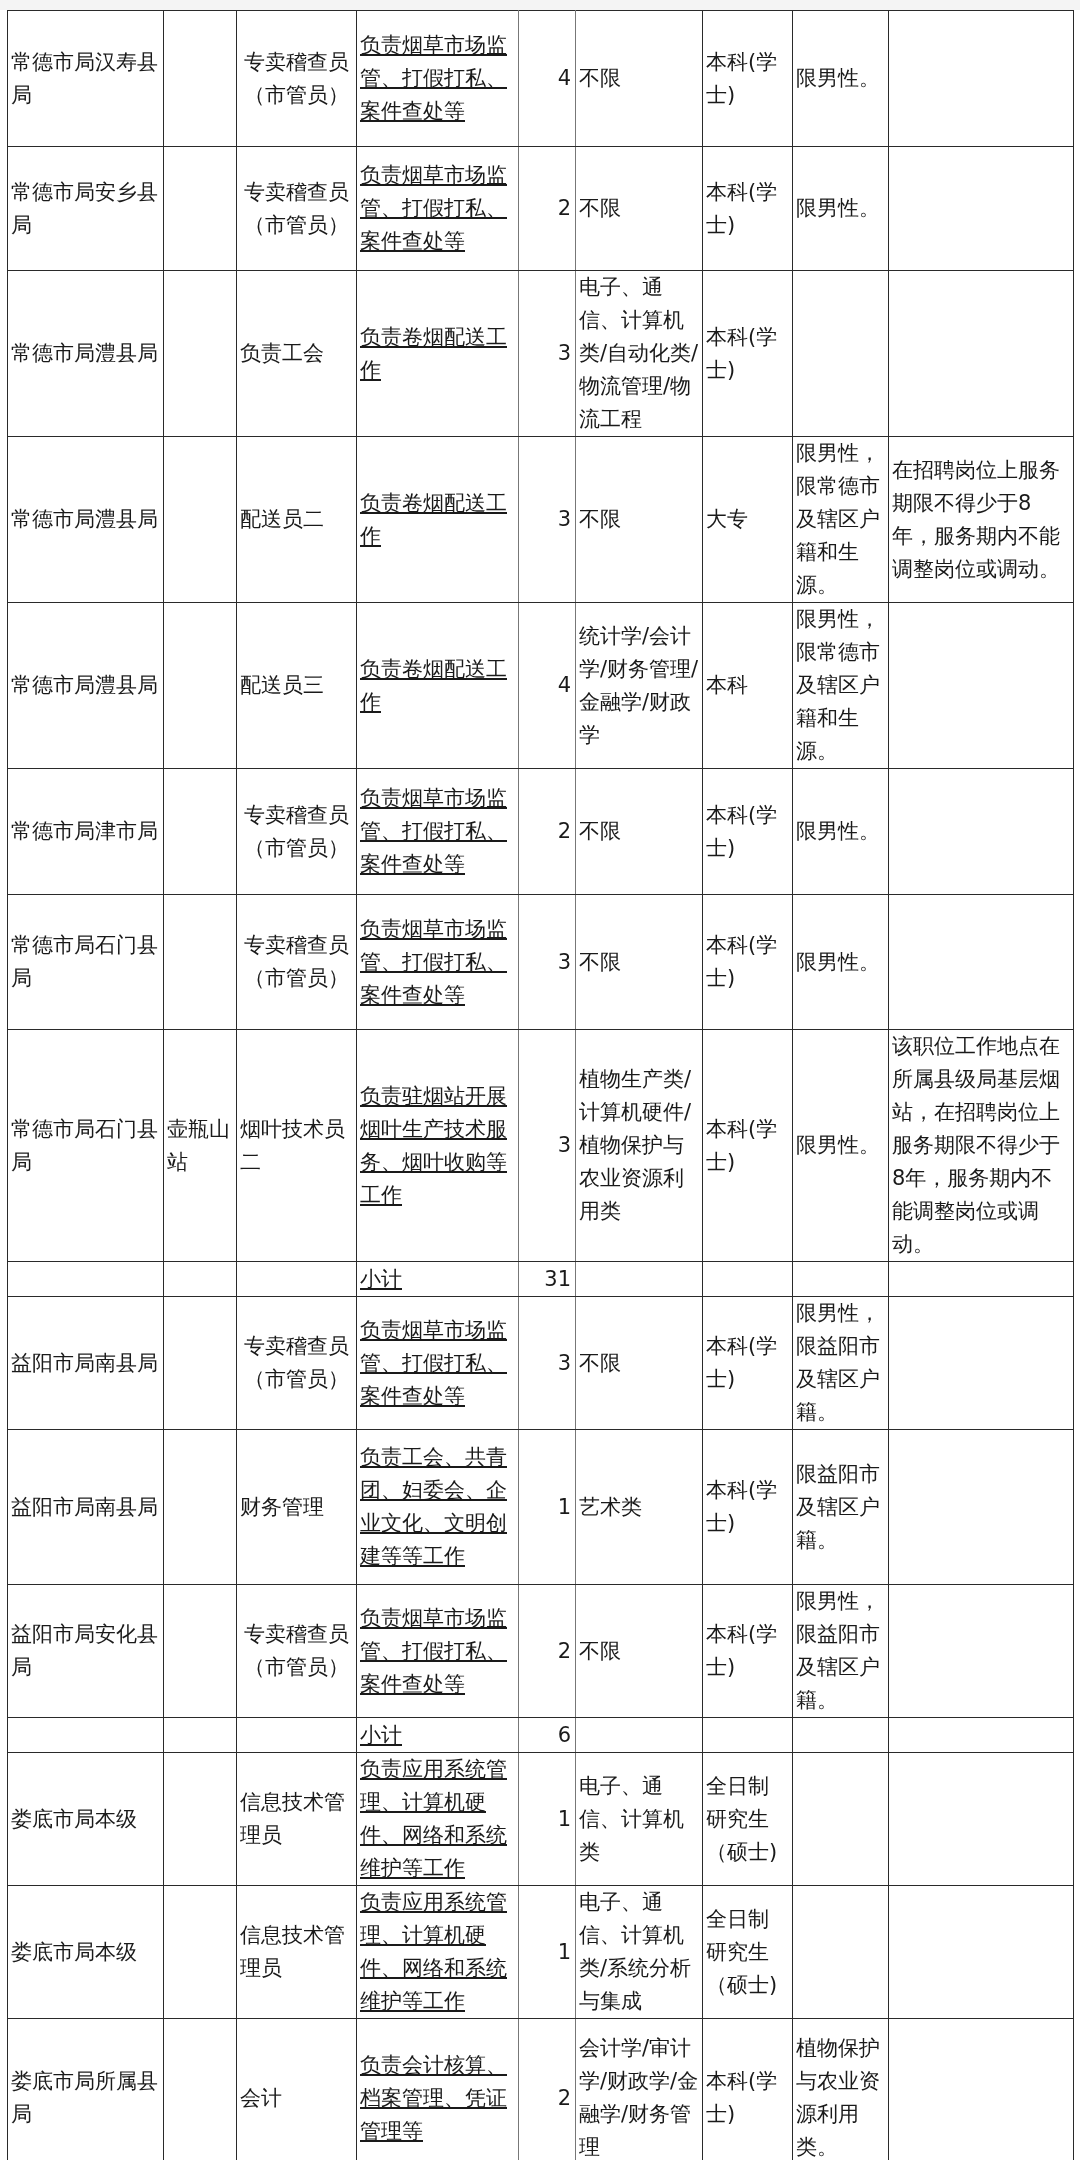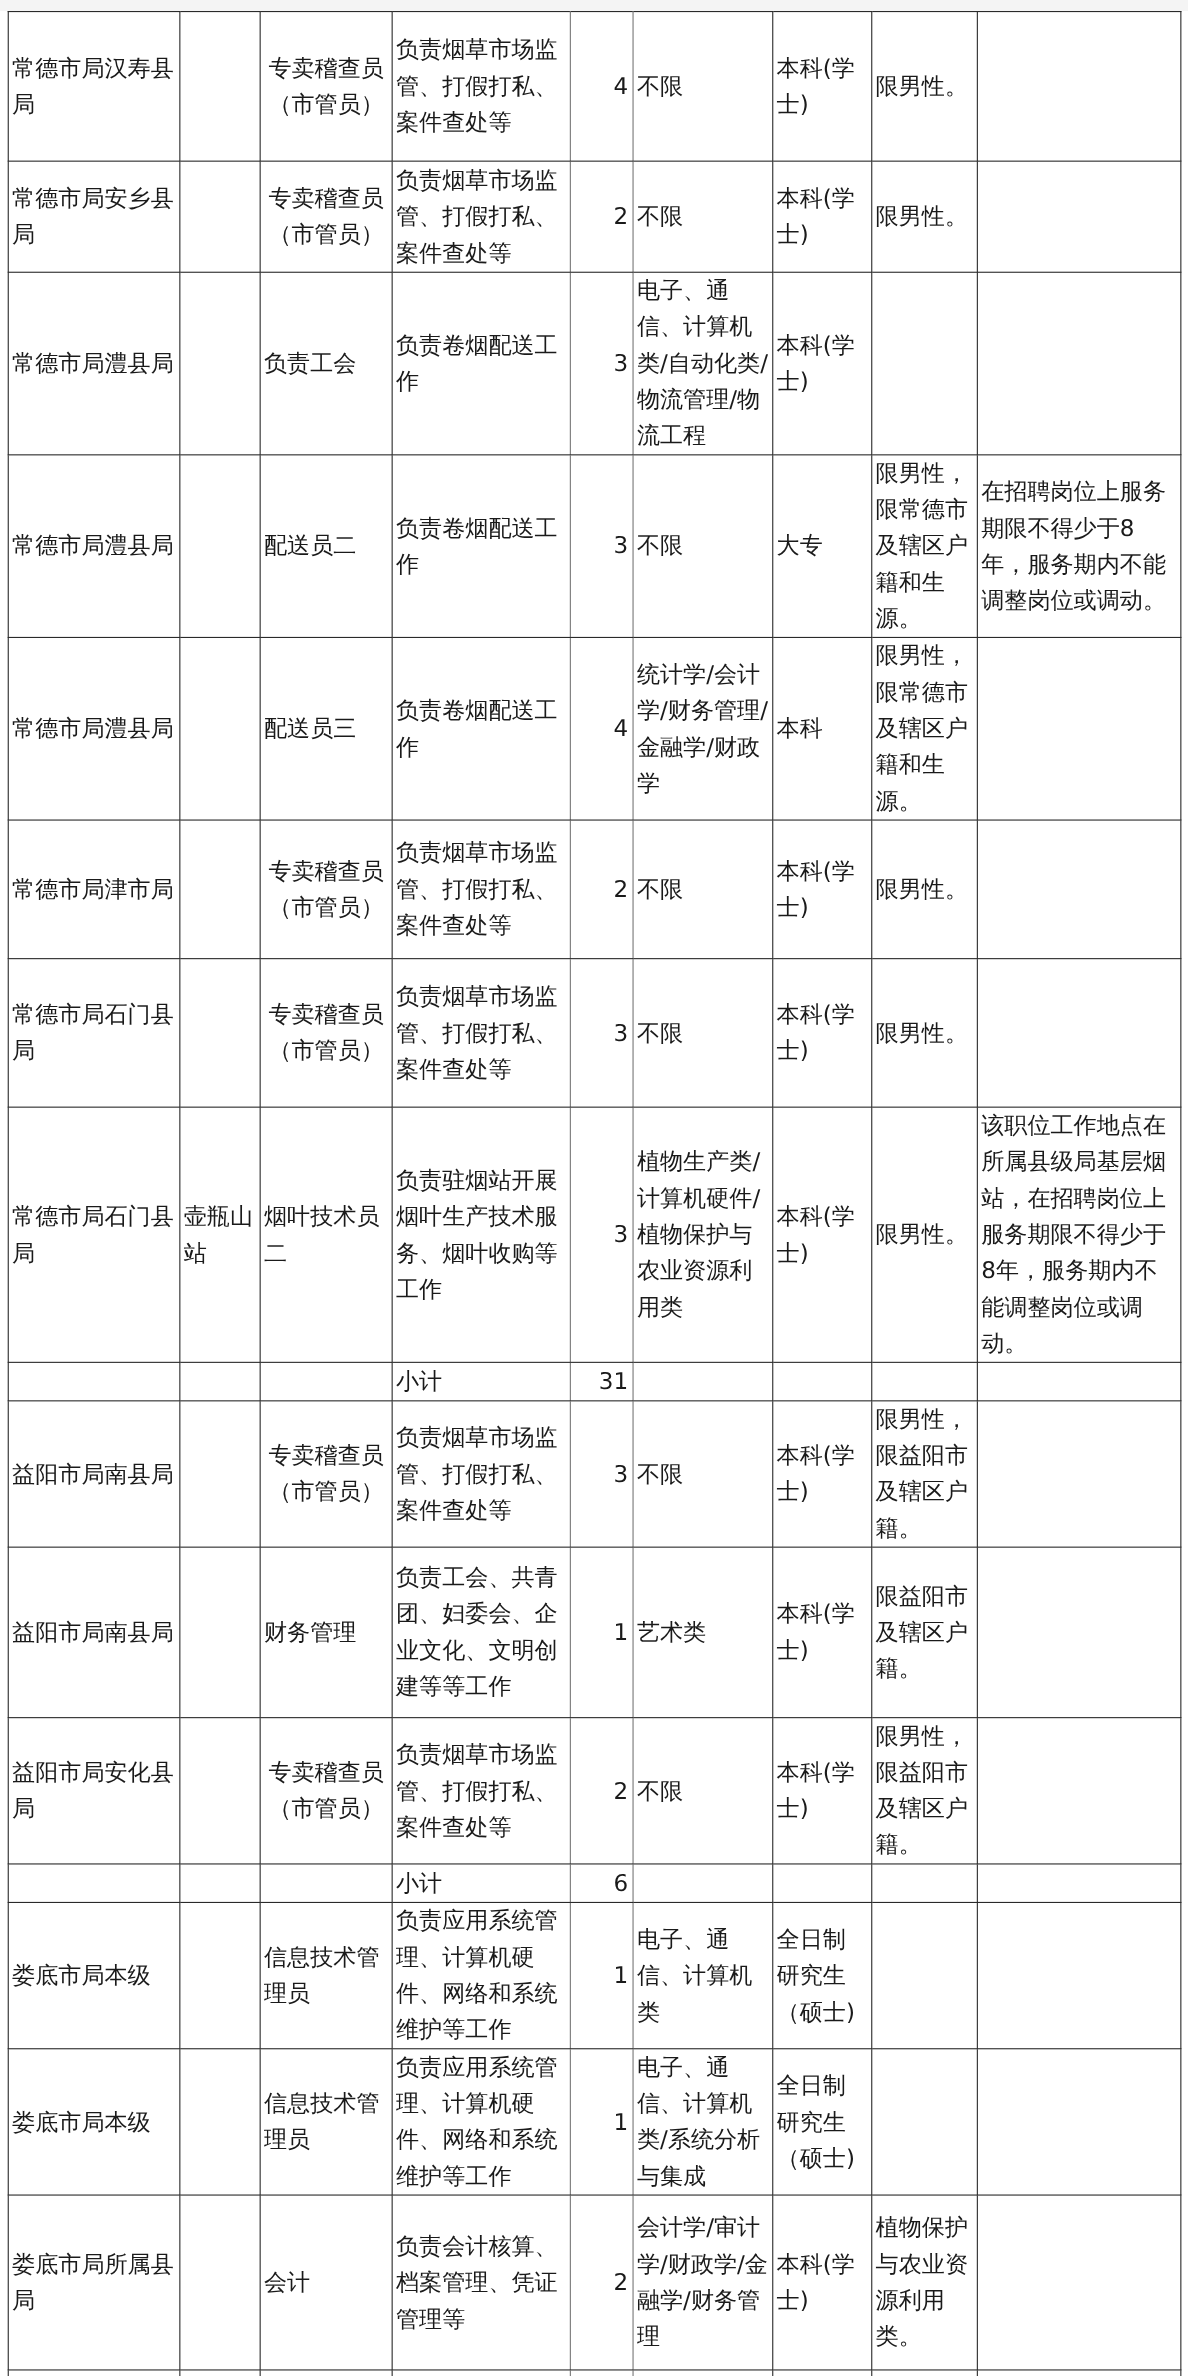--- a/index.html
+++ b/index.html
@@ -1,21 +1,21 @@
 <!DOCTYPE html>
 <html><head>
 <meta charset="utf-8">
 <style>
   html, body { margin: 0; padding: 0; background: #ffffff; }
   body { width: 1080px; height: 2160px; overflow: hidden; position: relative;
          font-family: "DejaVu Sans", "Liberation Sans", sans-serif; color: #1a1a1a; }
   .tbl { position: absolute; left: 7px; top: 10px; border-collapse: collapse; table-layout: fixed; }
   .tbl td { border: 1.5px solid #2a2a2a; padding: 0 3px; font-size: 21px; line-height: 33px;
             vertical-align: middle; word-break: break-all; overflow: hidden; }
-  .tbl td.c3 { border-right-color: #777; }
+  .tbl td.c3 { border-right-color: #777; text-decoration: underline; }
   .tbl td.c4 { border-left-color: #777; border-right-color: #777; }
   .tbl td.num { text-align: right; padding-right: 4px; padding-left: 0; }
   .tbl td.center { text-align: center; }
   .sub-split { display: flex; height: 100%; }
   .sub-split span { display: block; height: 100%; }
   .sub-split .a { width: 84px; border-right: 1.5px solid #2a2a2a; }
   .topstrip { position: absolute; left: 0; top: 0; width: 1080px; height: 10px; background: #f4f4f4; }
 </style>
 </head>
 <body>
@@ -39,21 +39,21 @@
         <td class="c0">常德市局汉寿县局</td>
         <td class="c1"></td>
         <td class="c2 center">专卖稽查员（市管员）</td>
         <td class="c3">负责烟草市场监管、打假打私、案件查处等</td>
         <td class="c4 num">4</td>
         <td class="c5">不限</td>
         <td class="c6">本科(学士)</td>
         <td class="c7">限男性。</td>
         <td class="c8"></td>
       </tr>
-      <tr style="height: 101px;">
+      <tr style="height: 124px;">
         <td class="c0">常德市局安乡县局</td>
         <td class="c1"></td>
         <td class="c2 center">专卖稽查员（市管员）</td>
         <td class="c3">负责烟草市场监管、打假打私、案件查处等</td>
         <td class="c4 num">2</td>
         <td class="c5">不限</td>
         <td class="c6">本科(学士)</td>
         <td class="c7">限男性。</td>
         <td class="c8"></td>
       </tr>

